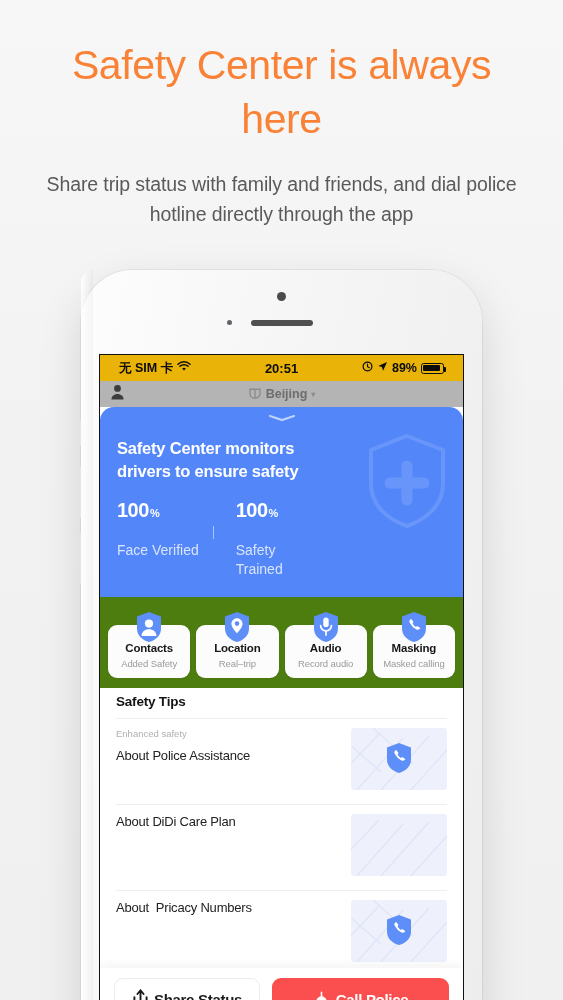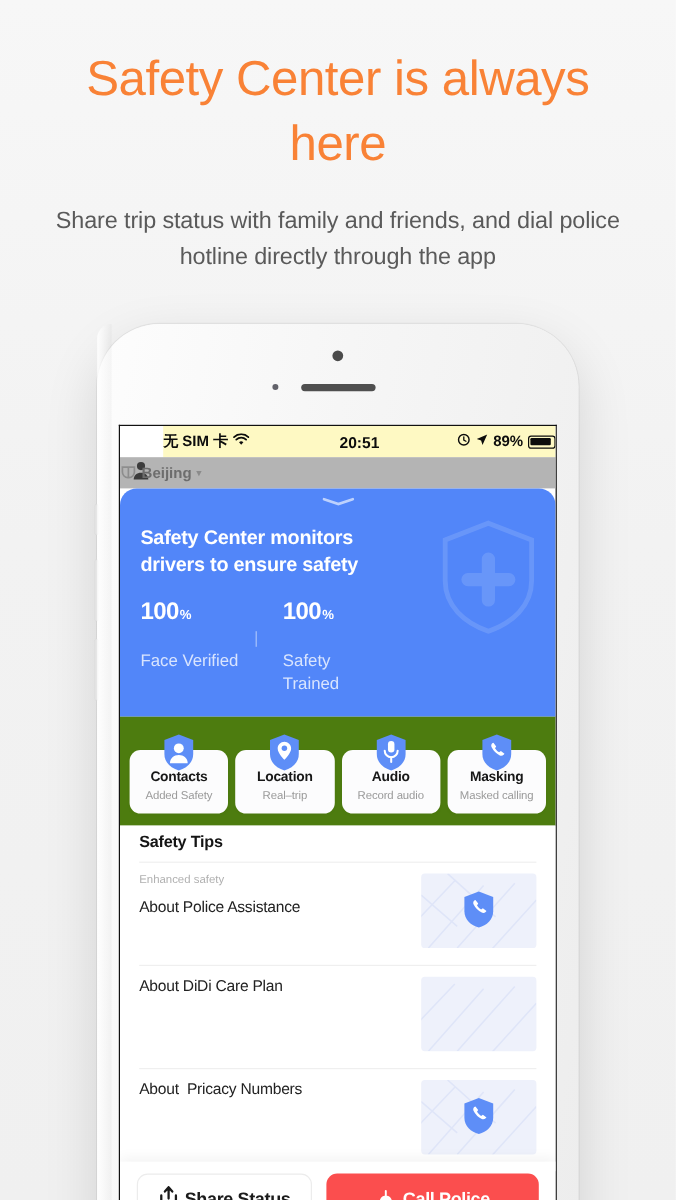--- a/index.html
+++ b/index.html
@@ -49,43 +49,43 @@
 
   
   .screen {
     position:absolute; left:18px; top:84px; width:365px; height:676px;
     background:#fff; overflow:hidden;
     border:1px solid #111; border-bottom:none;
   }
 
   
   .statusbar {
-    height:26px; background:#fef9c3; display:flex; align-items:center;
-    padding:0 0; font-size:12.5px; color:#0c0c0c; font-weight:700;margin-left:36px;
+    height:26px; background:#eab308; display:flex; align-items:center;
+    padding:0 19px; font-size:12.5px; color:#0c0c0c; font-weight:700;
   }
   .sb-left { display:flex; align-items:center; gap:4px; flex:1; }
   .sb-center { font-size:13px; font-weight:700; }
   .sb-right { display:flex; align-items:center; gap:4px; flex:1; justify-content:flex-end; }
   .wifi-ic { font-size:12px; }
   .battery {
     width:23px; height:11px; border:1.4px solid #0c0c0c; border-radius:2.6px;
     position:relative; padding:1.2px;
   }
   .battery::after{ content:""; position:absolute; right:-3.4px; top:3px;
     width:2px; height:5px; background:#0c0c0c; border-radius:0 1px 1px 0; }
   .battery i { display:block; height:100%; width:89%; background:#0c0c0c; border-radius:1px; }
 
   
   .navbar {
     height:26px; background:#b4b4b4; display:flex; align-items:center;
     padding:0 10px; position:relative;
   }
   .nav-city {
     position:absolute; left:0; right:0; display:flex; align-items:center;
-    justify-content:flex-start; gap:4px; font-size:12.5px; color:#6d6d6d; font-weight:600;
+    justify-content:center; gap:4px; font-size:12.5px; color:#6d6d6d; font-weight:600;
   }
   .chev { font-size:8px; color:#8b8b8b; }
 
   
   .hero {
     position:relative; background:#5286F9; border-radius:14px 14px 0 0;
     padding:30px 17px 18px; overflow:hidden;
   }
   .hero-handle {
     position:absolute; left:50%; transform:translateX(-50%); top:7px;

